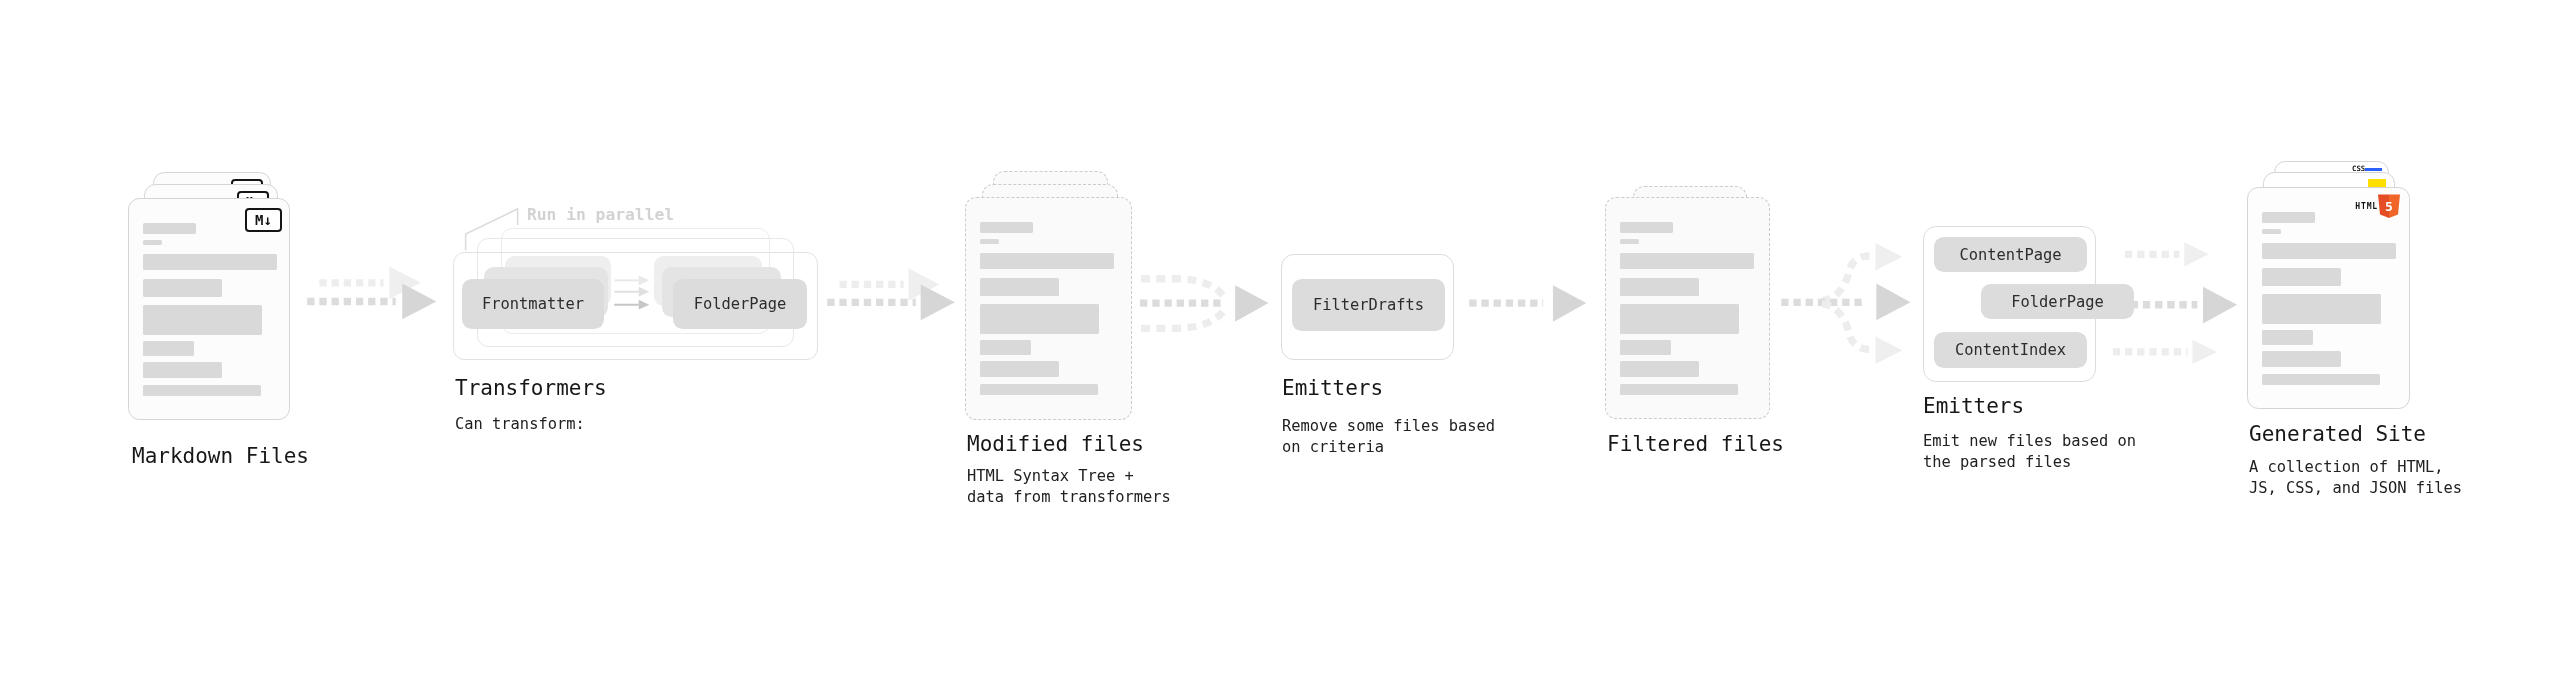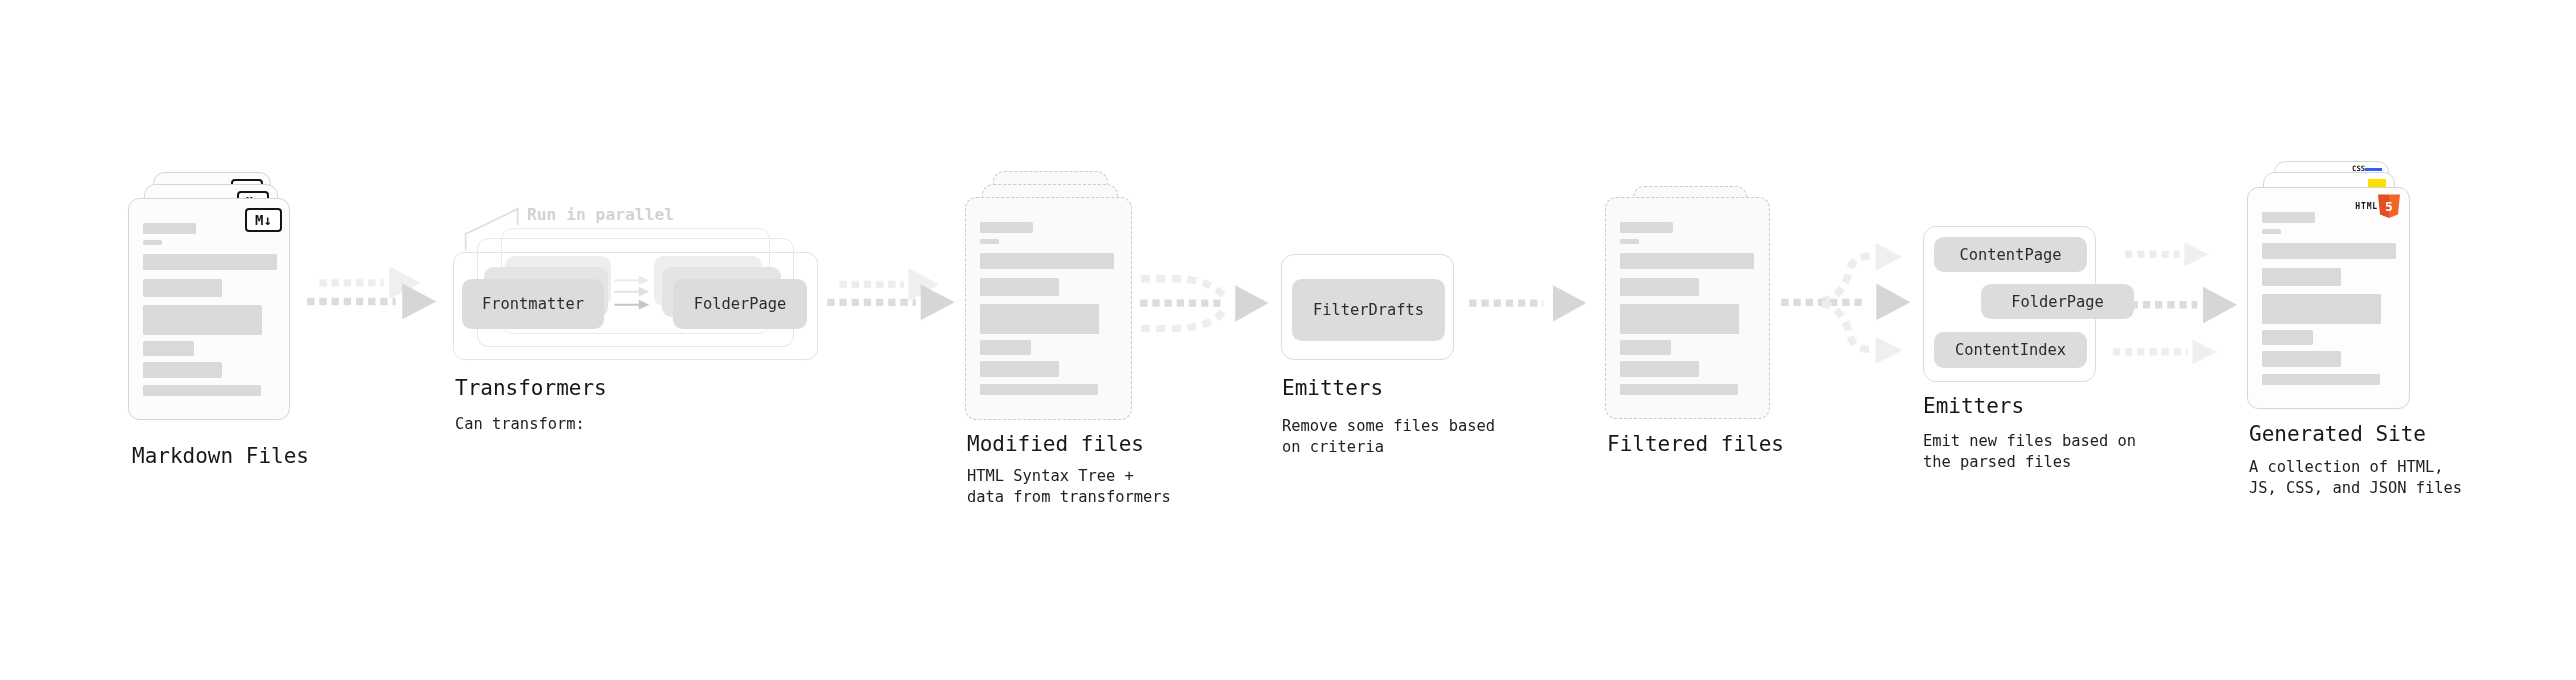--- a/index.html
+++ b/index.html
@@ -85,21 +85,21 @@
       <div class="bar" style="left: 14px; top: 106px; width: 119px; height: 30px;"></div>
       <div class="bar" style="left: 14px; top: 142px; width: 51px; height: 14.6px;"></div>
       <div class="bar" style="left: 14px; top: 163px; width: 79px; height: 16.3px;"></div>
       <div class="bar" style="left: 14px; top: 186px; width: 118px; height: 11.4px;"></div>
     </div>
   <div class="h" style="left:967px;top:432px;">Modified files</div>
   <div class="cap" style="left:967px;top:466px;">HTML Syntax Tree +
 data from transformers</div>
 
   <div class="holder" style="left:1281px;top:254px;width:173px;height:106px;"></div>
-  <div class="pill" style="left:1292px;top:279px;width:153px;height:62px;">FilterDrafts</div>
+  <div class="pill" style="left:1292px;top:279px;width:153px;height:52px;">FilterDrafts</div>
   <div class="h" style="left:1282px;top:376px;">Emitters</div>
   <div class="cap" style="left:1282px;top:416px;">Remove some files based
 on criteria</div>
 
   <div class="card dashed" style="left:1633px;top:186px;width:114px;height:65px;"></div>
   <div class="card dashed" style="left:1605px;top:197px;width:165px;height:222px;">
       <div class="bar" style="left: 14px; top: 24.4px; width: 53px; height: 10.6px;"></div>
       <div class="bar" style="left: 14px; top: 41px; width: 18.7px; height: 4.9px;"></div>
       <div class="bar" style="left: 14px; top: 55px; width: 134px; height: 16.3px;"></div>
       <div class="bar" style="left: 14px; top: 80px; width: 79px; height: 18px;"></div>

